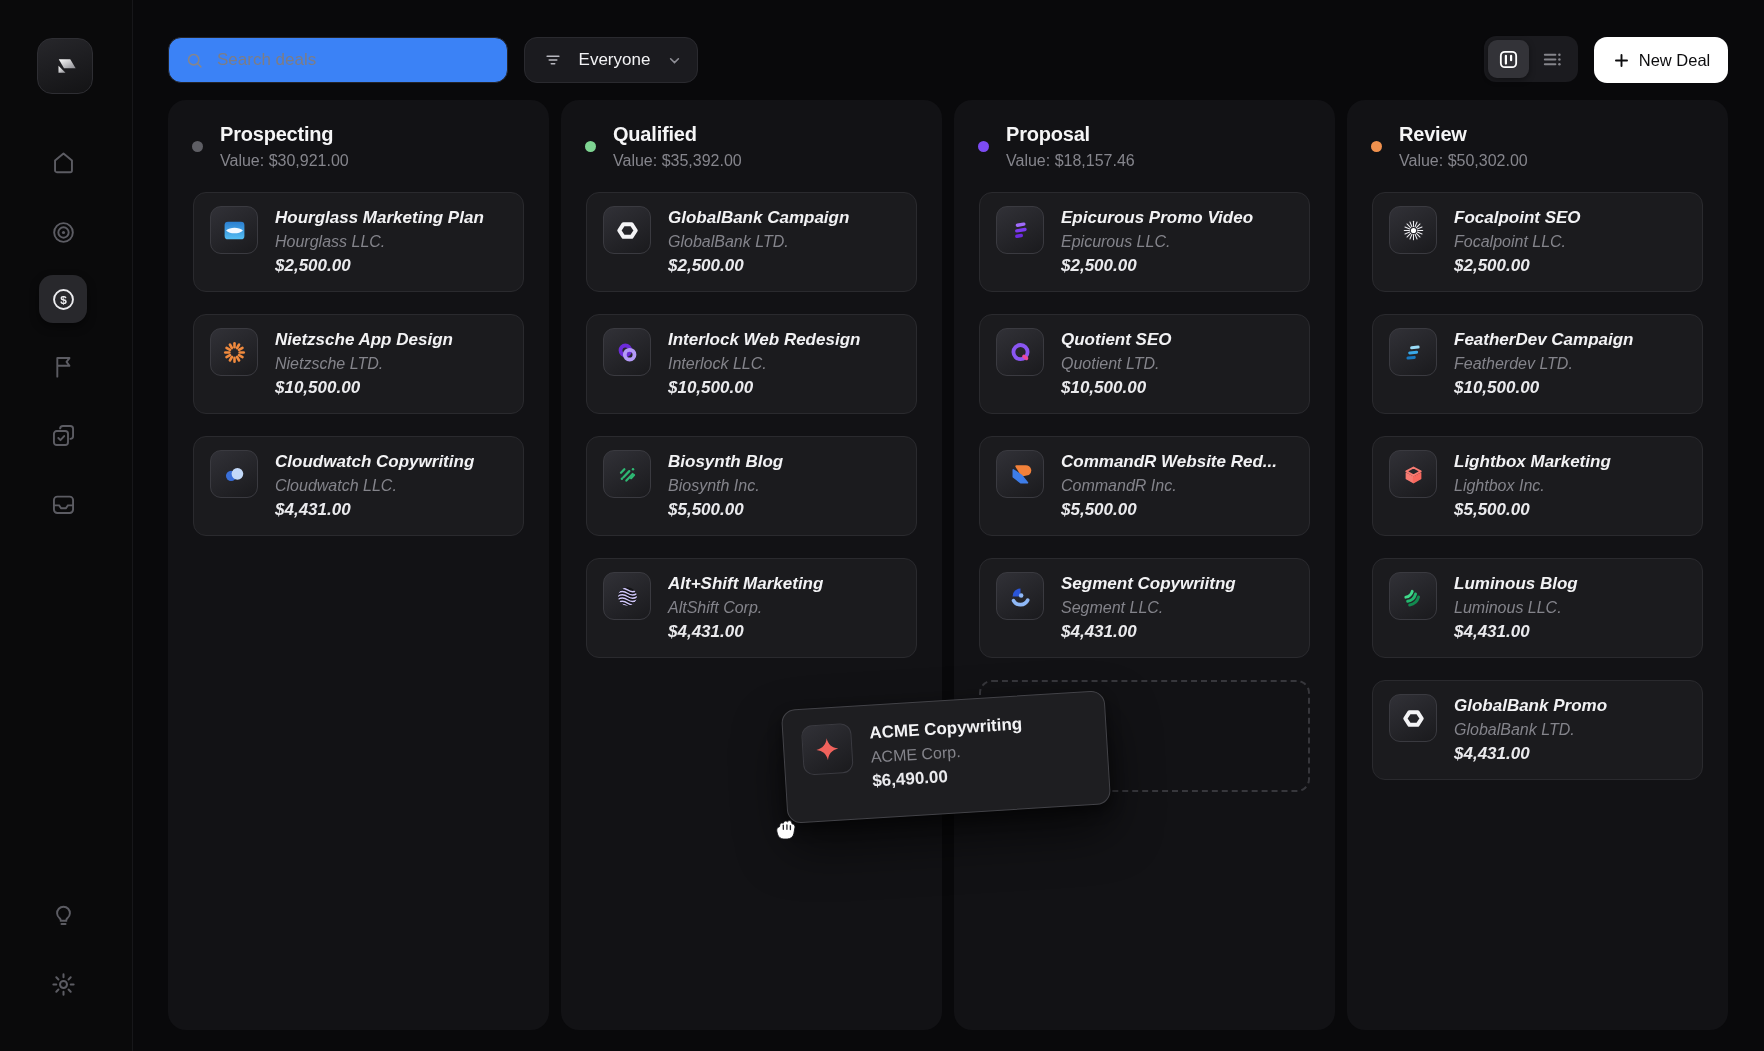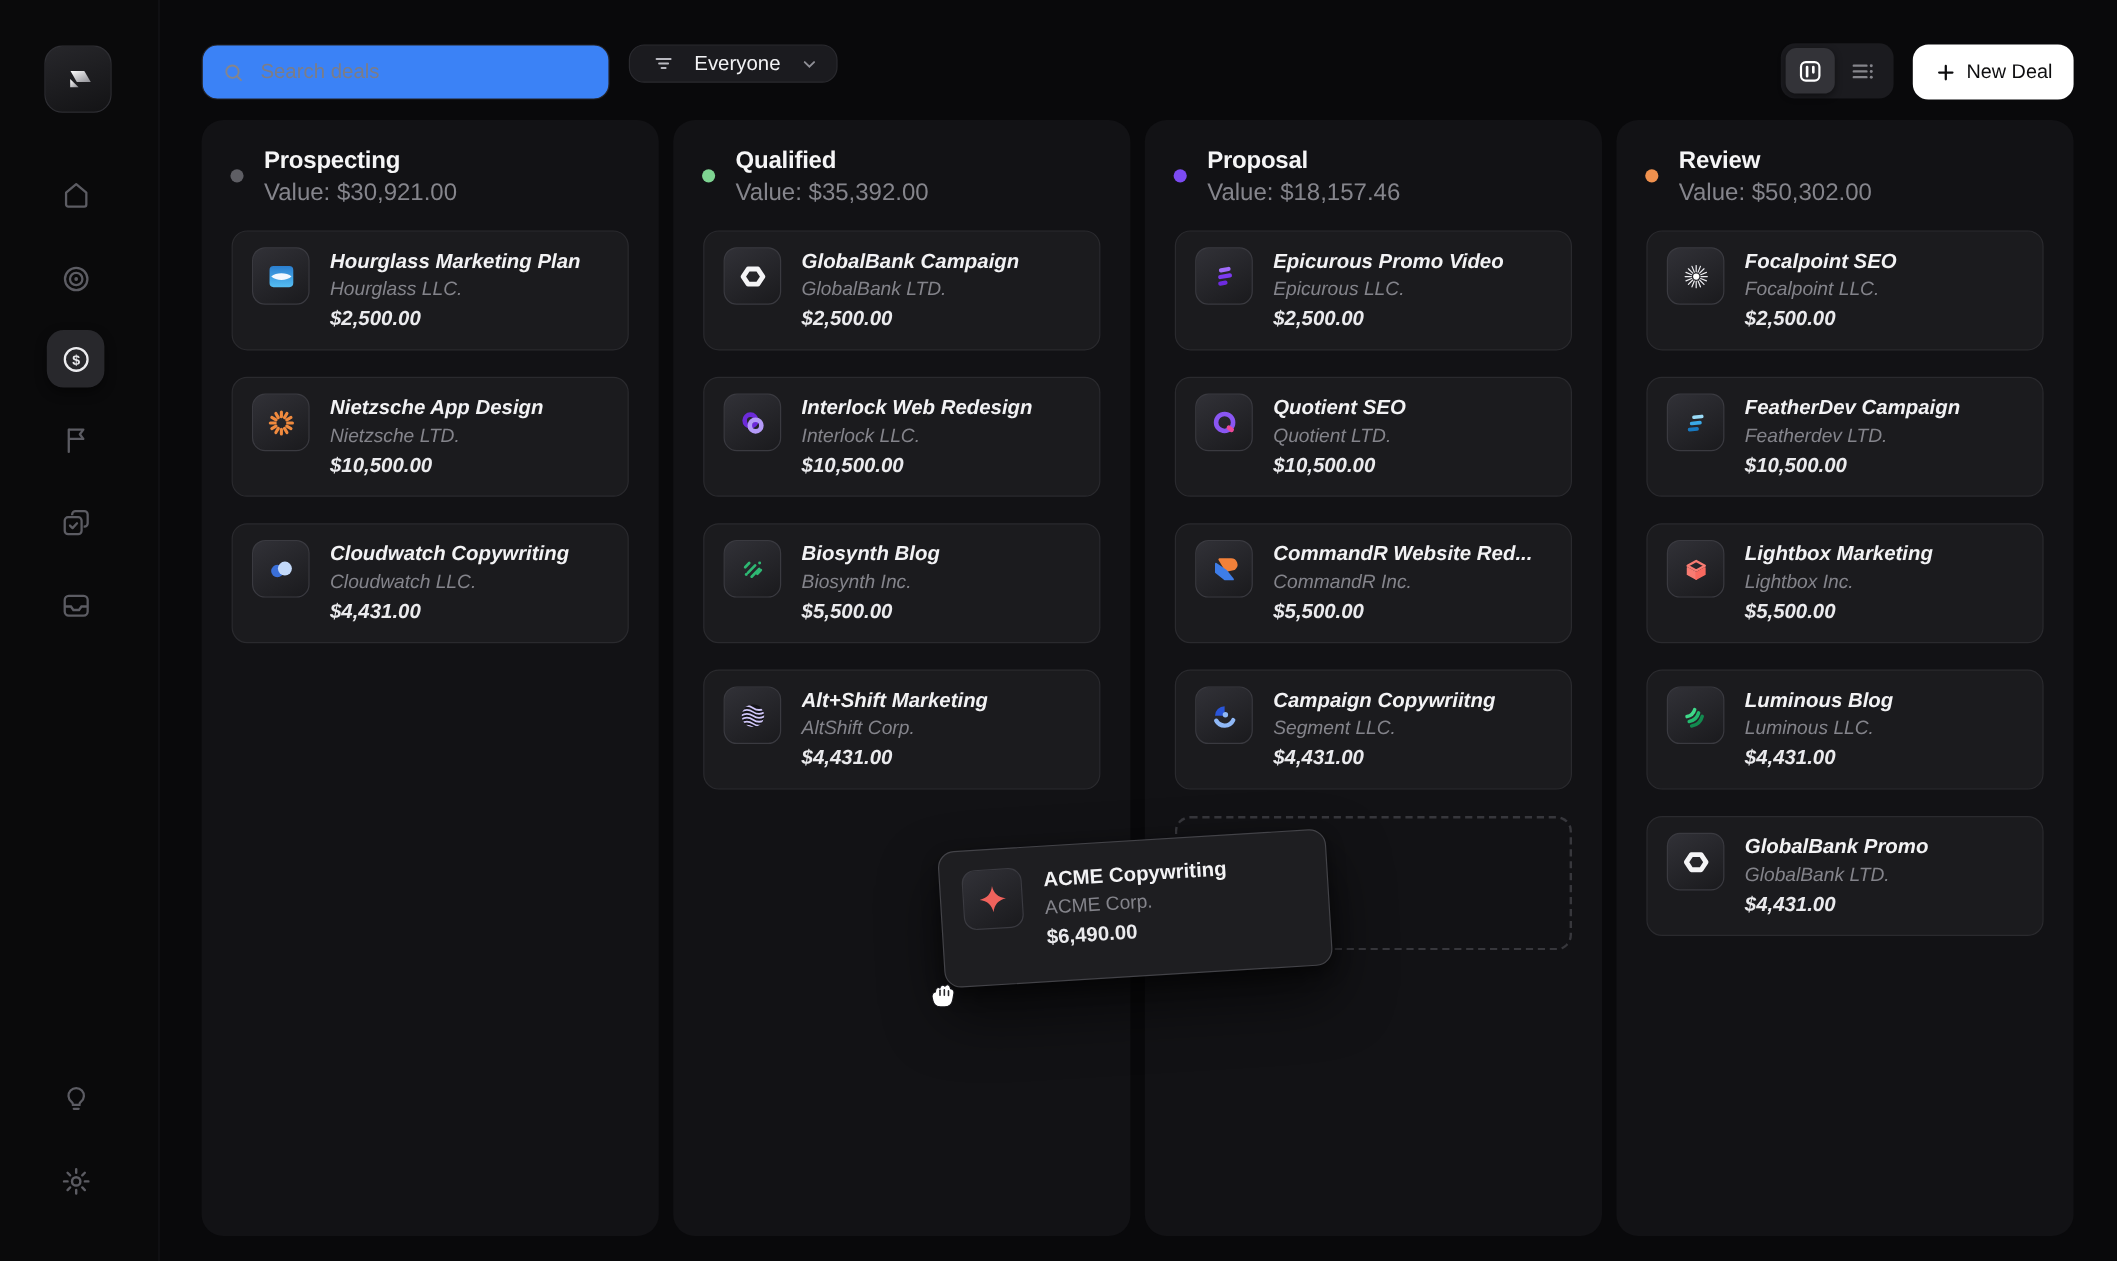--- a/index.html
+++ b/index.html
@@ -19,40 +19,40 @@
   .nav-item.active{background:#28282c;box-shadow:0 4px 10px rgba(0,0,0,.45);}
   .nav-item svg{width:27px;height:27px;}
 
   
   .search{position:absolute;left:168px;top:37px;width:340px;height:46px;border-radius:13px;
           background:#3b82f6;border:1px solid #242428;display:flex;align-items:center;box-sizing:border-box;}
   .search svg{margin:0 11px 0 16px;}
   .search input{background:transparent;border:0;outline:0;color:#e8e8ec;font-size:17px;width:250px;
                 font-family:inherit;}
   .search input::placeholder{color:#7d7d85;}
-  .filterbtn{position:absolute;left:524px;top:37px;width:174px;height:32px;border-radius:13px;
+  .filterbtn{position:absolute;left:524px;top:37px;width:174px;height:46px;border-radius:13px;
              background:#1b1b1f;border:1px solid #2a2a2f;display:flex;align-items:center;
              box-sizing:border-box;gap:12px;padding:0 14px 0 18px;}
   .filterbtn .lbl{font-size:17px;color:#f2f2f4;flex:1;text-align:center;}
   .viewtoggle{position:absolute;left:1484px;top:36px;width:94px;height:46px;border-radius:12px;
               background:#1b1b1f;display:flex;align-items:center;}
   .seg{width:47px;height:46px;display:flex;align-items:center;justify-content:center;}
   .seg.active{width:41px;height:38px;margin-left:4px;background:#333338;border-radius:9px;
               box-shadow:0 2px 6px rgba(0,0,0,.4);}
   .newdeal{position:absolute;left:1594px;top:37px;width:134px;height:46px;border-radius:13px;
            background:#ffffff;color:#0d0d0f;display:flex;align-items:center;justify-content:center;
            gap:8px;font-size:16.5px;font-weight:400;box-sizing:border-box;}
 
   
   .board{position:absolute;left:168px;top:100px;display:flex;gap:12px;}
   .column{width:381px;height:930px;background:#121215;border-radius:18px;box-sizing:border-box;}
   .col-head{position:relative;padding:22px 28px 0 52px;}
   .dot{position:absolute;left:24px;top:41px;width:11px;height:11px;border-radius:50%;background:#5e5e64;}
   .col-title{margin:0;font-size:20px;font-weight:700;line-height:24px;color:#f5f5f6;letter-spacing:-.2px;}
-  .col-value{margin-top:4px;font-size:20px;line-height:22px;color:#85858c;}
+  .col-value{margin-top:4px;font-size:16px;line-height:22px;color:#85858c;}
   .cards{padding:20px 25px 25px;}
   .card{height:100px;box-sizing:border-box;background:#1b1b1e;border:1px solid #2a2a2e;border-radius:13px;
         margin-bottom:22px;padding:13px 16px;display:flex;gap:17px;align-items:flex-start;font-style:italic;}
   .tile{width:48px;height:48px;border-radius:11px;flex:0 0 auto;
         background:linear-gradient(150deg,#313137,#1a1a1d);border:1px solid #3a3a40;
         display:flex;align-items:center;justify-content:center;box-sizing:border-box;}
   .tile svg{width:27px;height:27px;}
   .meta{min-width:0;}
   .card-title{font-size:17px;font-weight:600;line-height:24px;color:#f2f2f4;white-space:nowrap;
               overflow:hidden;text-overflow:ellipsis;}
@@ -413,21 +413,21 @@
     <div class="tile">
       <span class="logo">
               <svg viewBox="0 0 24 24" style="height: 27px; width: 27px;">
                 <path d="M12 12V4.9A7.1 7.1 0 0 0 4.9 12z" fill="#2a55d8"></path>
                 <path d="M5.8 15.6a7.1 7.1 0 0 0 12.6-.4" fill="none" stroke="#8fb8f6" stroke-width="3.2" stroke-linecap="round"></path>
                 <circle cx="12.6" cy="11.2" r="2" fill="#8fb8f6"></circle>
               </svg>
             </span>
     </div>
     <div class="meta">
-      <div class="card-title">Campaign Copywriitng</div>
+      <div class="card-title">Segment Copywriitng</div>
       <div class="card-company">Segment LLC.</div>
       <div class="card-value">$4,431.00</div>
     </div>
   </article>
 <div class="placeholder"></div>
       </div>
   </section>
 
   <section class="column">
     <header class="col-head">

